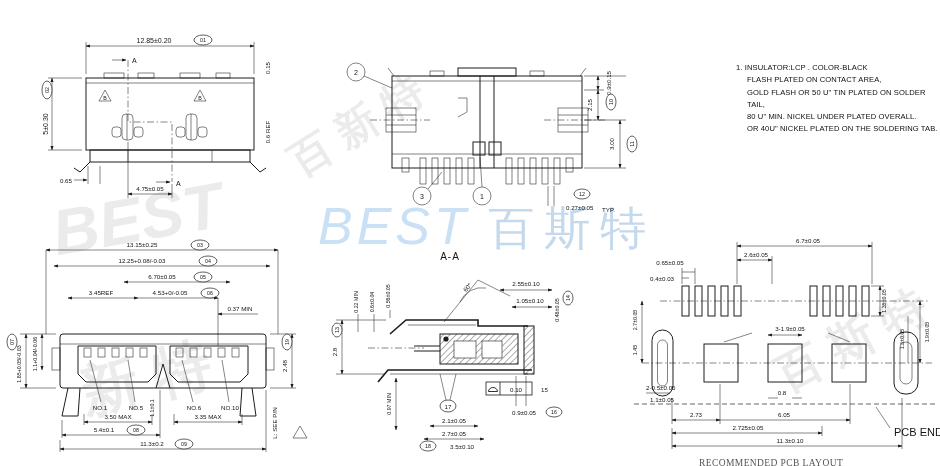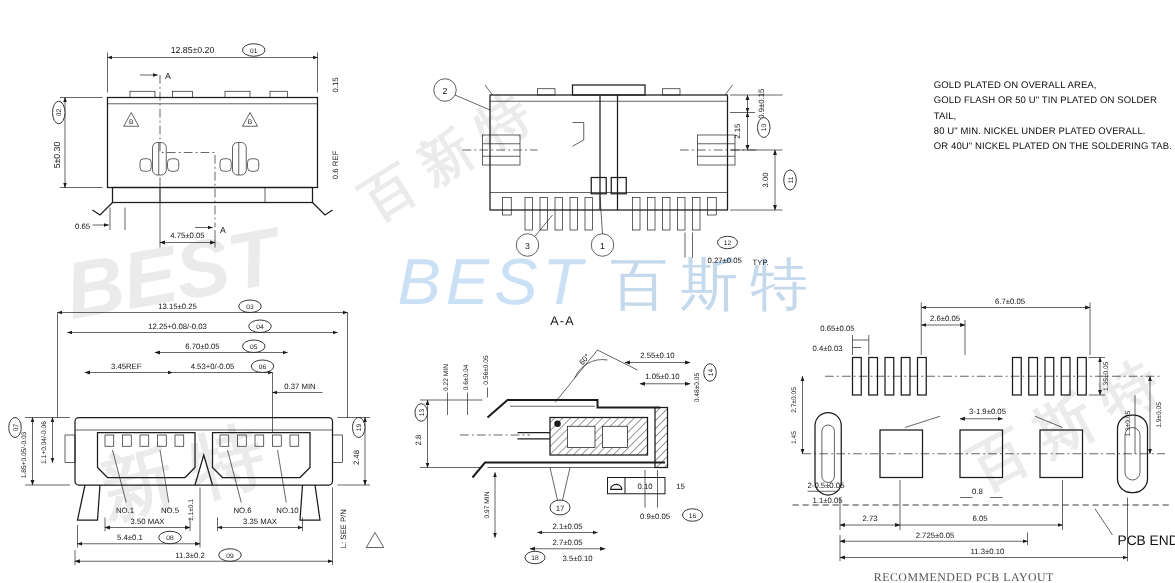--- a/index.html
+++ b/index.html
@@ -35,21 +35,22 @@
 <div class="wm-gray" style="left:52px;top:182px;font-size:64px;font-style:italic;transform:rotate(-10deg)">BEST</div>
 <div class="wm-gray" style="left:282px;top:98px;font-size:42px;transform:rotate(-32deg)">百 新 特</div>
 <div class="wm-gray" style="left:770px;top:310px;font-size:46px;transform:rotate(-28deg)">百 斯 特</div>
 <div class="wm-gray" style="left:80px;top:340px;font-size:58px;transform:rotate(-14deg)">新 特</div>
 <div class="wm-blue">
   <span>BEST</span>
   <span class="cn">百斯特</span>
 </div>
 
 <div class="notes">
-  <div class="cont">GOLD PLATED ON OVERALL AREA,</div>
+  <div>1. INSULATOR:LCP . COLOR-BLACK</div>
+  <div class="cont">FLASH PLATED ON CONTACT AREA,</div>
   <div class="cont">GOLD FLASH OR 50 U" TIN PLATED ON SOLDER TAIL,</div>
   <div class="cont">80 U" MIN. NICKEL UNDER PLATED OVERALL.</div>
   <div class="cont">OR 40U" NICKEL PLATED ON THE SOLDERING TAB.</div>
 </div>
 
 <svg class="abs" style="left:8px;top:26px" width="310" height="188" viewBox="0 0 310 188">
   <defs>
     <marker id="a1" viewBox="0 0 10 10" refX="9" refY="5" markerWidth="8" markerHeight="8" orient="auto-start-reverse">
       <path d="M0,1.5 L10,5 L0,8.5 z" fill="#1c1c1c"></path>
     </marker>

